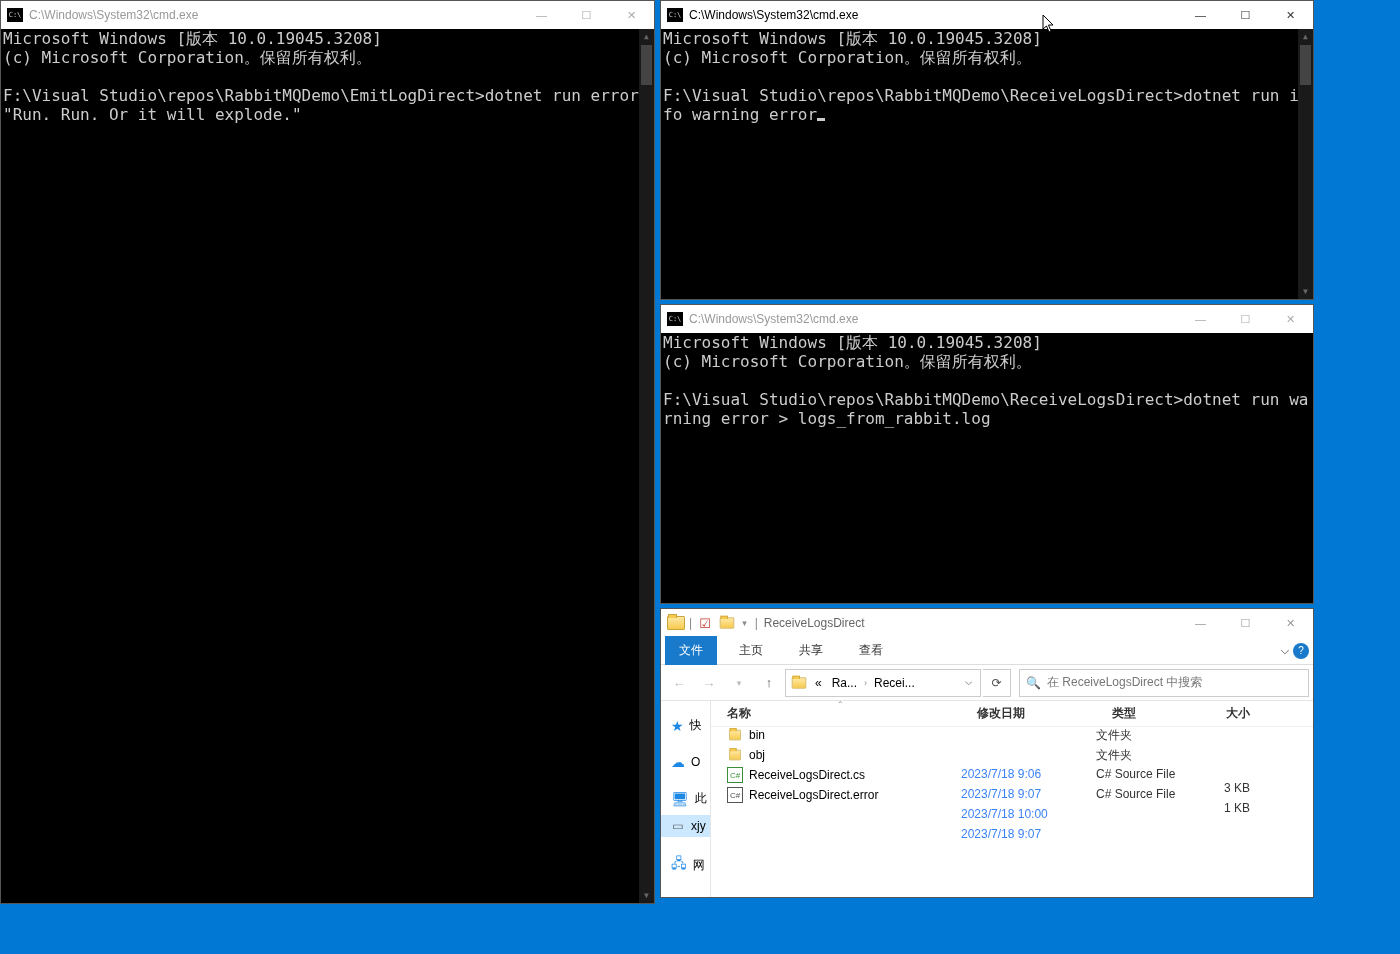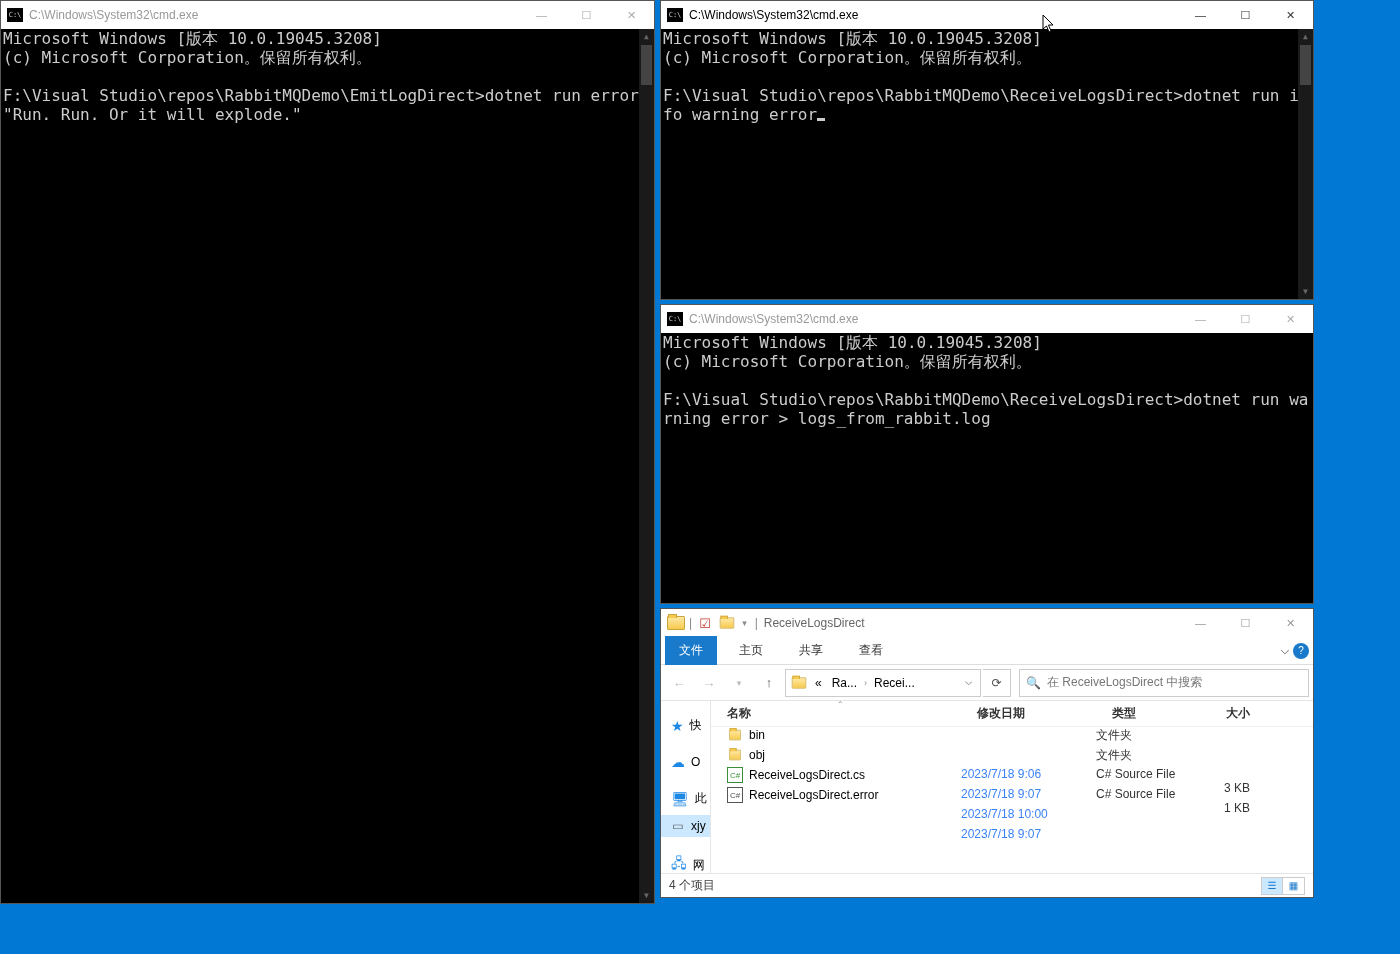--- a/index.html
+++ b/index.html
@@ -319,23 +319,17 @@
               <span class="csproj-ico">C#</span>
               <span>ReceiveLogsDirect.error</span>
             </div>
             <div class="fdate">2023/7/18 9:07</div>
             <div class="ftype">C# Source File</div>
             <div class="fsize">1 KB</div>
           </div>
         </div>
     </div>
   </div>
-  <div class="statusbar">
-    <span>4 个项目</span>
-    <span class="sp"></span>
-    <div class="view-toggle active">☰</div>
-    <div class="view-toggle">▦</div>
-  </div>
 </div>
 
 <svg class="mouse-cursor" style="left:1042px; top:14px;" viewBox="0 0 14 20">
   <path d="M1 1 L1 15 L4.5 12 L7 18 L9 17 L6.5 11 L11 11 Z" fill="#fff" stroke="#000" stroke-width="1"></path>
 </svg>
 
 </body></html>

